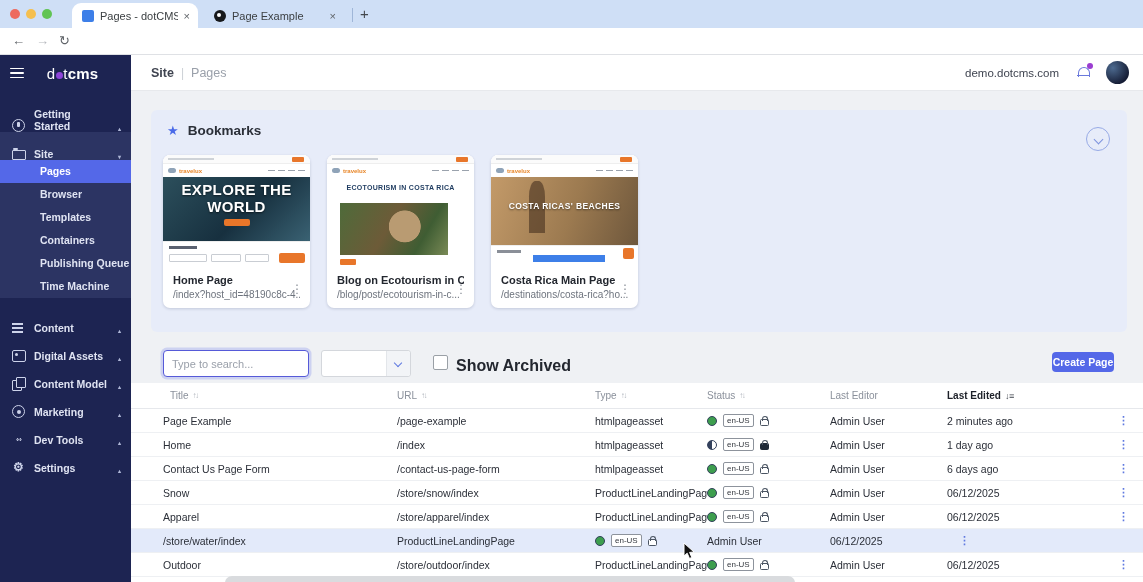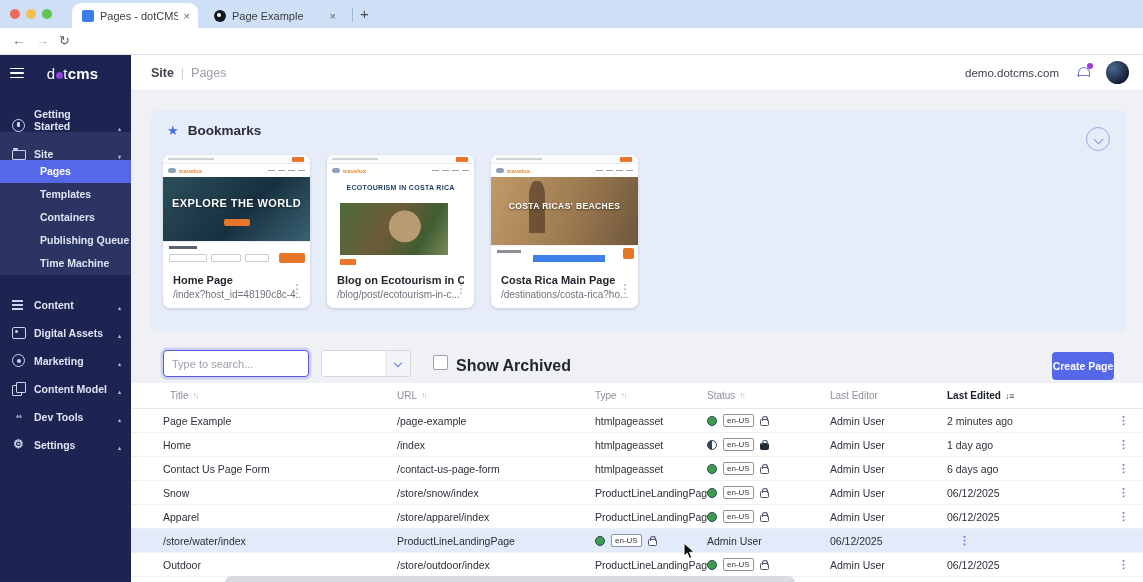--- a/index.html
+++ b/index.html
@@ -98,21 +98,21 @@
   .thumb-nav { height:13px; background:#fff; display:flex; align-items:center; padding:0 5px; gap:3px; }
   .cloud-ic { width:8px; height:5px; background:#8fa3b8; border-radius:3px; }
   .brand { font-size:6px; font-weight:700; color:#e8872a; }
   .navdots { margin-left:auto; display:flex; gap:3px; }
   .navdots i { width:7px; height:1.6px; background:#9aa2ad; }
 
   .hero { position:relative; }
   .hero-title { position:absolute; width:100%; text-align:center; color:#fff; font-weight:700; text-shadow:0 1px 2px rgba(0,0,0,.55); letter-spacing:.4px; }
 
   .hero1 { height:64px; background:linear-gradient(135deg,#2c4f5c,#17303f 55%,#3a6273); }
-  .hero1 .hero-title { top:20px; font-size:11px; }
+  .hero1 .hero-title { top:4px; font-size:15px; }
   .hero1 .sub { position:absolute; top:34px; width:100%; text-align:center; font-size:4px; color:#e8e2d2; }
   .hero1 .pill { position:absolute; left:50%; transform:translateX(-50%); top:42px; width:26px; height:7px; background:#e8762a; border-radius:2px; }
   .booking { height:26px; background:#fff; position:relative; border-top:1px solid #eee; }
   .booking::before { content:""; position:absolute; left:6px; top:4px; width:28px; height:2.5px; background:#5a6170; }
   .booking .f1,.booking .f2,.booking .f3 { position:absolute; top:12px; height:8px; border:1px solid #c9cdd3; border-radius:1px; }
   .booking .f1{left:6px;width:38px}.booking .f2{left:48px;width:30px}.booking .f3{left:82px;width:24px}
   .booking::after { content:""; position:absolute; right:5px; top:11px; width:26px; height:10px; background:#e8762a; border-radius:2px; }
 
   .hero2 { height:90px; background:#fff; }
   .hero2 .hero-title { top:7px; font-size:7px; color:#1d3a5f; text-shadow:none; letter-spacing:.3px; }
@@ -135,21 +135,21 @@
   .kebab { position:absolute; right:7px; bottom:12px; color:#8a8f98; font-size:12px; }
 
   
   .search { position:absolute; left:163px; top:350px; width:146px; height:27px; background:#fff; border:1.5px solid #565ad8; border-radius:4px; box-shadow:0 0 0 2.5px rgba(120,130,235,.28); font-size:11px; color:#23272f; padding:0 8px; font-family:"Liberation Sans",sans-serif; }
   .search::placeholder { color:#9aa0aa; }
   .select { position:absolute; left:321px; top:350px; width:90px; height:27px; background:#fff; border:1px solid #d4d7dc; border-radius:3px; }
   .select .chev-zone { position:absolute; right:0; top:0; width:24px; height:100%; background:#f2f4f7; border-left:1px solid #e3e6ea; border-radius:0 3px 3px 0; }
   .select .chev { position:absolute; right:9px; top:9px; width:6px; height:6px; border-right:1.6px solid #5f79e0; border-bottom:1.6px solid #5f79e0; transform:rotate(45deg); }
   .checkbox { position:absolute; left:433px; top:355px; width:15px; height:15px; background:#fff; border:1px solid #9aa0a6; border-radius:2px; }
   .arch-label { position:absolute; left:456px; top:357px; font-size:16px; font-weight:600; color:#23272f; }
-  .create-btn { position:absolute; left:1052px; top:352px; width:62px; height:28px; background:#5468e8; border:none; border-radius:4px; color:#fff; font-size:10.5px; font-weight:600; font-family:"Liberation Sans",sans-serif; }
+  .create-btn { position:absolute; left:1052px; top:352px; width:62px; height:20px; background:#5468e8; border:none; border-radius:4px; color:#fff; font-size:10.5px; font-weight:600; font-family:"Liberation Sans",sans-serif; }
 
   
   .table { position:absolute; left:131px; top:383px; width:1012px; height:199px; background:#fff; }
   .tgrid { display:grid; grid-template-columns:234px 198px 112px 123px 117px 159px 1fr; align-items:center; padding-left:32px; }
   .thead { height:26px; border-bottom:1px solid #e6e8ec; font-size:10px; color:#8a909b; }
   .thead .h { display:flex; align-items:center; gap:4px; }
   .thead .h:first-child { padding-left:7px; }
   .sort { font-size:8px; letter-spacing:-1.5px; color:#b0b5bd; }
   .h-bold { color:#1c2028; font-weight:700; }
   .sort-f { font-size:9px; color:#3a3f48; letter-spacing:-.5px; }
@@ -224,44 +224,45 @@
     <span class="caret">▴</span>
   </div>
 
   <div class="site-group">
     <div class="nav-item">
       <span class="ic ic-folder"></span>
       <span>Site</span>
       <span class="caret">▾</span>
     </div>
     <div class="sub-item active">Pages</div>
+    <div class="sub-item">Browser</div>
     <div class="sub-item">Templates</div>
     <div class="sub-item">Containers</div>
     <div class="sub-item">Publishing Queue</div>
     <div class="sub-item" style="padding-bottom:8px">Time Machine</div>
   </div>
 
   <div class="nav-item" style="margin-top:8px">
     <span class="ic ic-list"></span>
     <span>Content</span>
     <span class="caret">▴</span>
   </div>
   <div class="nav-item">
     <span class="ic ic-image"></span>
     <span>Digital Assets</span>
     <span class="caret">▴</span>
   </div>
   <div class="nav-item">
+    <span class="ic ic-copy"></span>
+    <span>Content Model</span>
+    <span class="caret">▴</span>
+  </div>
+  <div class="nav-item">
     <span class="ic ic-target"></span>
     <span>Marketing</span>
-    <span class="caret">▴</span>
-  </div>
-  <div class="nav-item">
-    <span class="ic ic-copy"></span>
-    <span>Content Model</span>
     <span class="caret">▴</span>
   </div>
   <div class="nav-item">
     <span class="ic ic-code">‹·›</span>
     <span>Dev Tools</span>
     <span class="caret">▴</span>
   </div>
   <div class="nav-item">
     <span class="ic ic-gear">⚙</span>
     <span>Settings</span>

